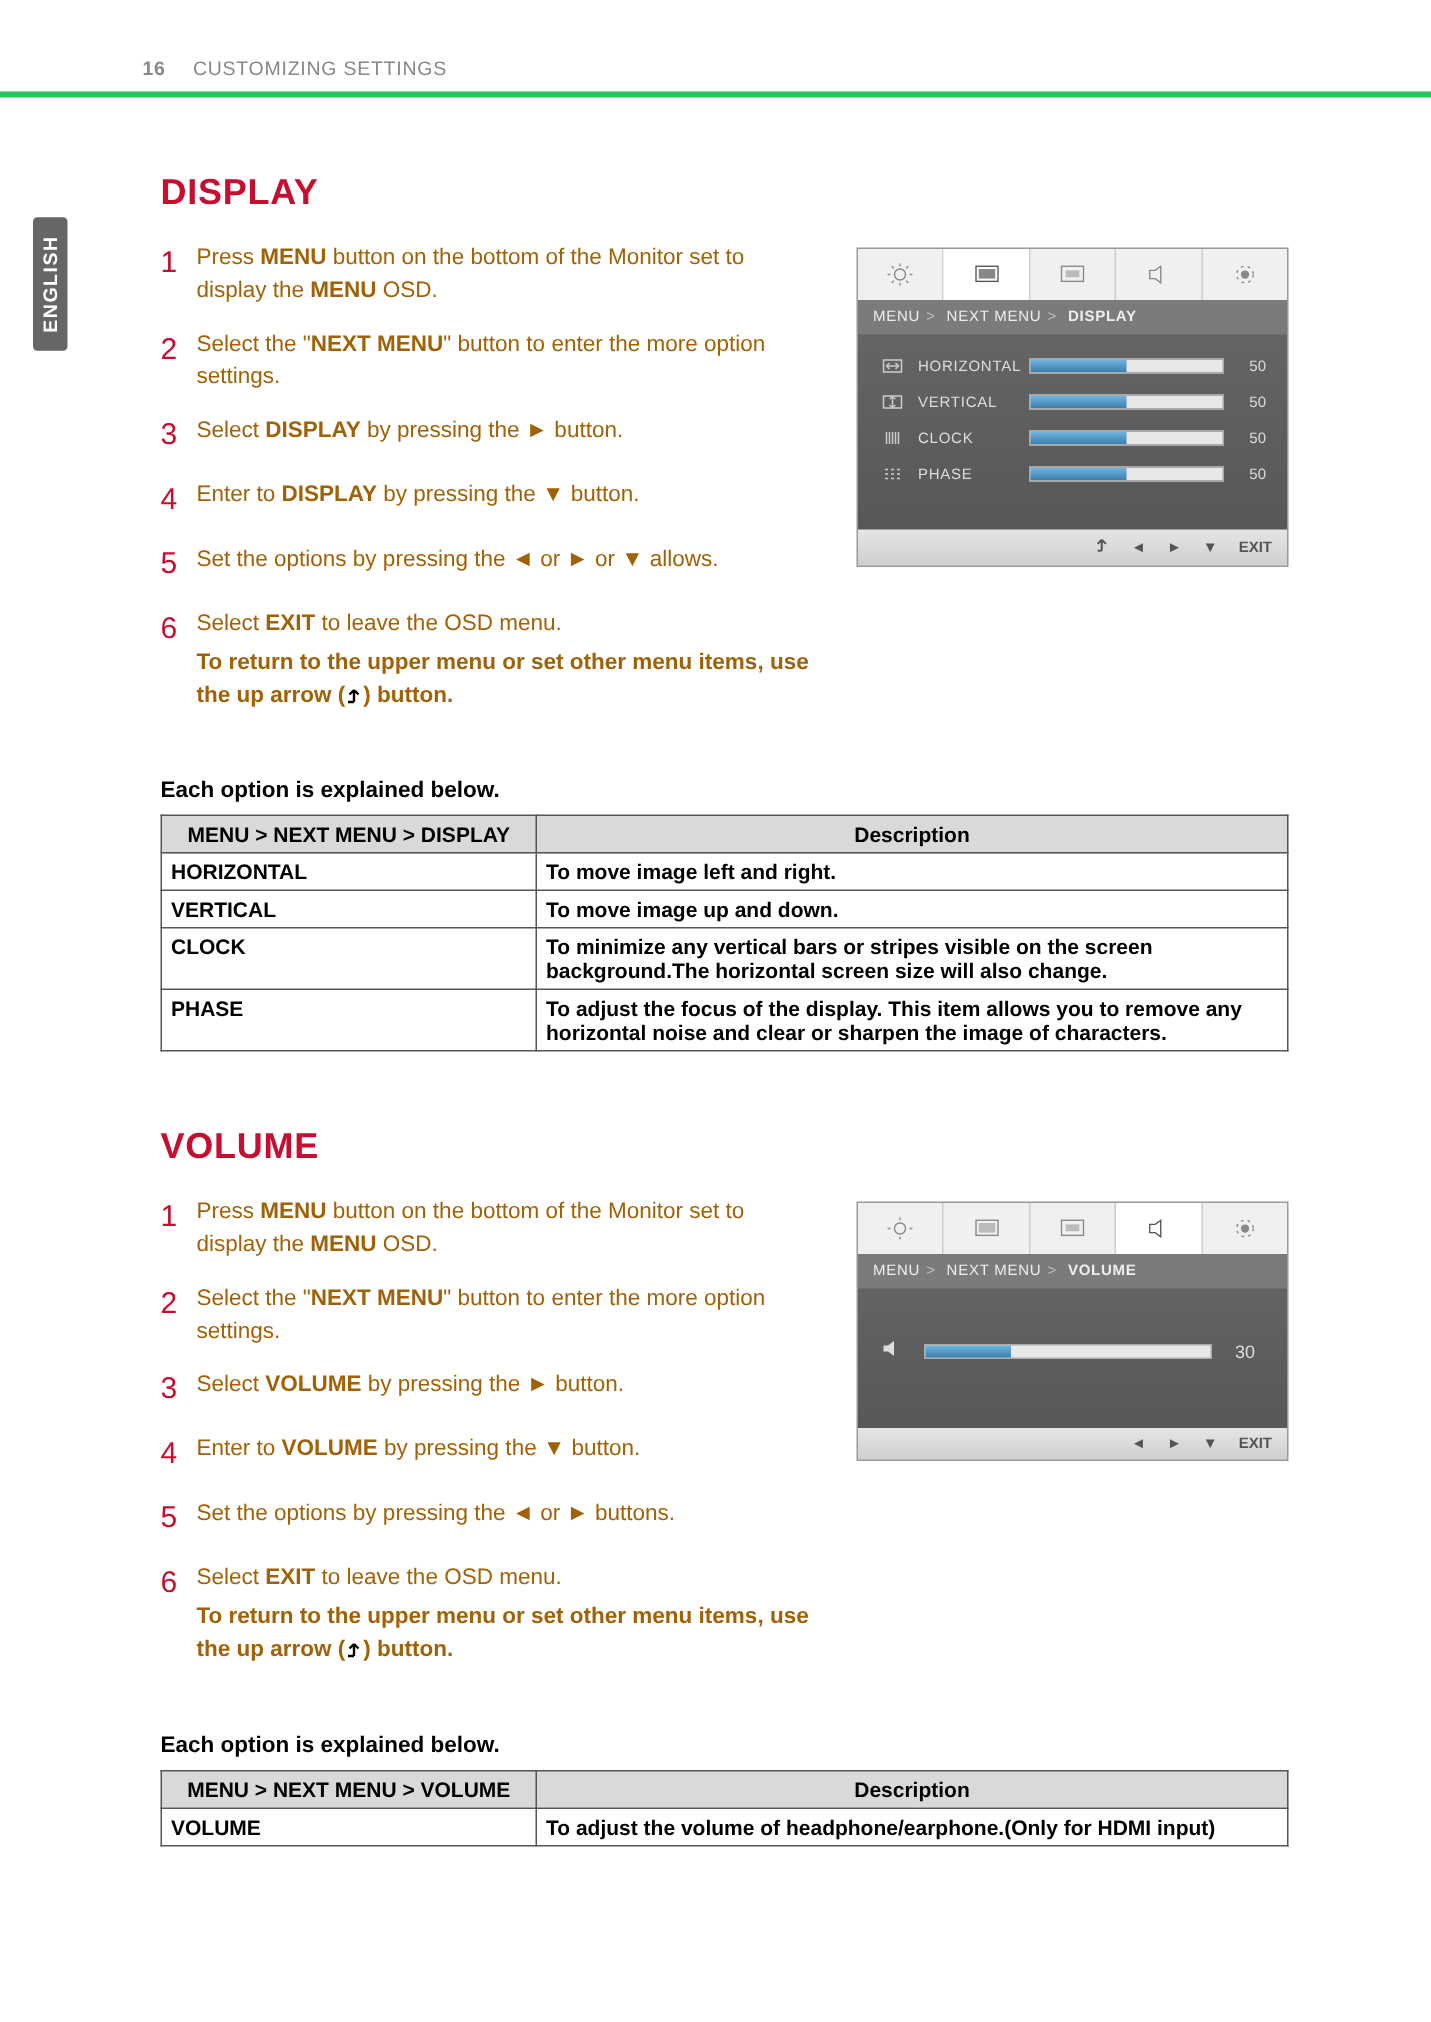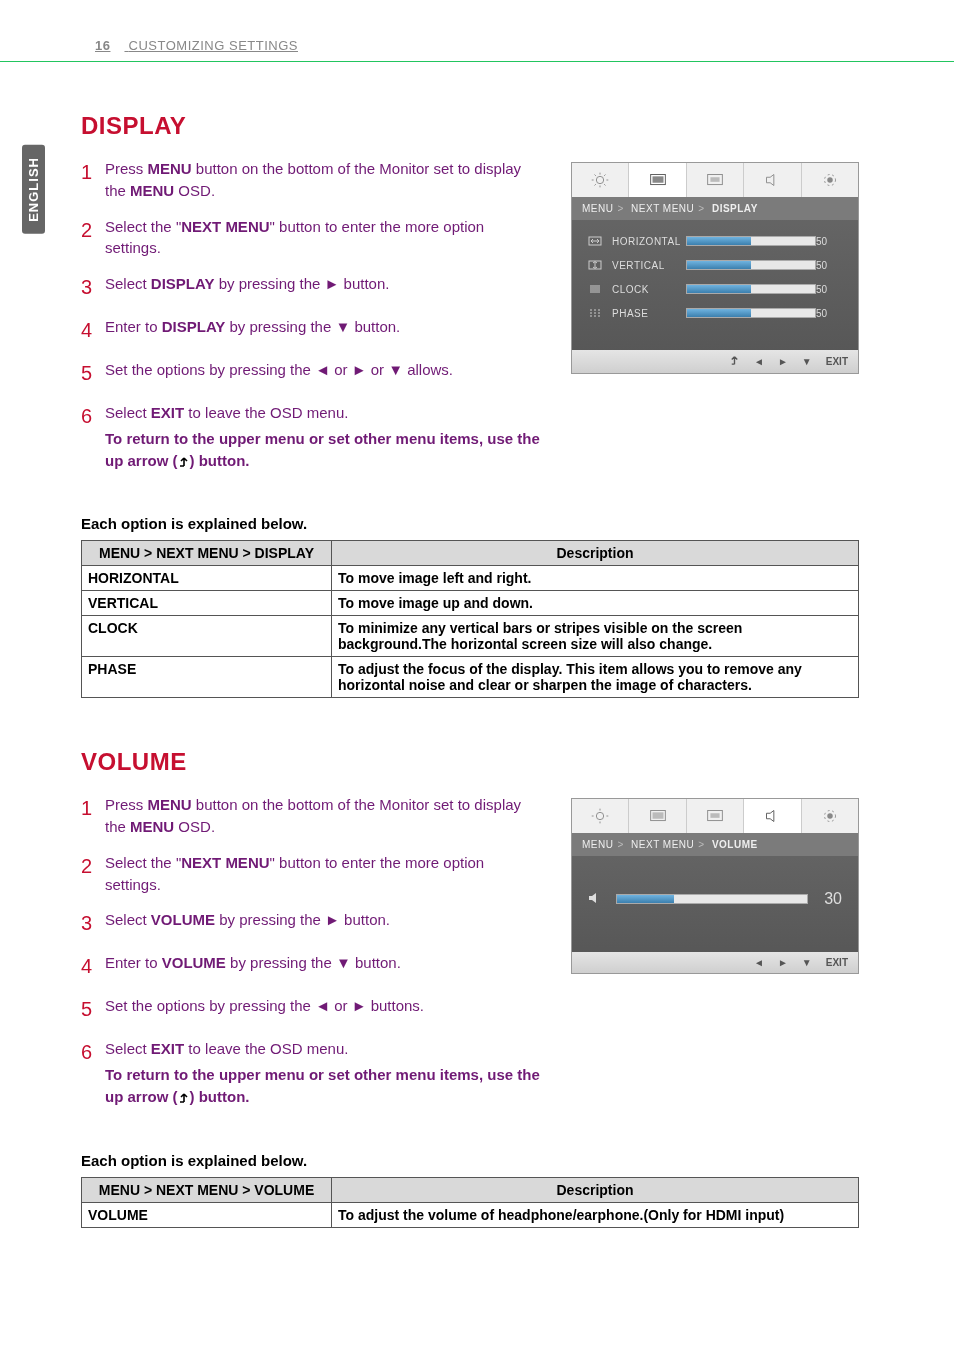--- a/index.html
+++ b/index.html
@@ -7,55 +7,54 @@
     font-family: Arial, Helvetica, sans-serif;
     background: #fff;
     color: #000;
     width: 954px;
     margin: 0 auto;
     position: relative;
     font-size: 14px;
   }
   .page-header {
     padding: 38px 0 8px 95px;
-    border-bottom: 1px solid #22c55e;
+    border-bottom: 4px solid #22c55e;
     color: #888;
     font-size: 13px;
     letter-spacing: 0.5px;
-    text-decoration: underline;
   }
   .page-header .pg { color:#888; margin-right: 14px; font-weight:bold;}
   .lang-tab {
     position: absolute;
     top: 145px;
     left: 22px;
     background: #666;
     color: #fff;
     writing-mode: vertical-lr;
     transform: rotate(180deg);
     font-weight: bold;
     font-size: 13px;
     padding: 12px 4px;
     border-radius: 3px;
     letter-spacing: 1px;
   }
-  .content { padding: 0 95px 40px 81px; }
+  .content { padding: 0 95px 40px 107px; }
   h2.section-title {
     color: #C60F30;
     font-weight: bold;
     font-size: 24px;
     margin: 50px 0 18px 0;
     letter-spacing: 0.5px;
   }
   .two-col { display:flex; gap:28px; align-items:flex-start;}
   .steps { flex:1; }
   ol.steps-list { list-style:none; padding:0; }
   ol.steps-list li { display:flex; margin-bottom:14px; line-height:1.45;}
   ol.steps-list li .num { color:#C60F30; font-size:20px; font-weight:normal; width:24px; flex-shrink:0;}
-  ol.steps-list li .txt { flex:1; color:#701a75; font-size:15px;}
+  ol.steps-list li .txt { flex:1; color:#a16207; font-size:15px;}
   ol.steps-list li .txt .sub { display:block; margin-top:4px;font-weight:bold;}
   strong { font-weight:bold; }
   .intro-below { margin: 30px 0 8px 0; font-size:15px;font-weight:bold;}
   table.opts {
     width:100%;
     border-collapse:collapse;
     font-size:14px;
   }
   table.opts th, table.opts td {
     border:1px solid #555;
@@ -88,27 +87,27 @@
   .osd .tab svg{ width:22px; height:18px;}
   .osd .crumbs { background:#7b7b7b; padding:6px 10px; font-size:10px; letter-spacing:0.5px;}
   .osd .crumbs .sep{ color:#bbb; margin:0 4px;}
   .osd .body { padding:14px 14px 20px 14px; min-height:110px;}
   .osd .row { display:flex; align-items:center; margin-bottom:10px;}
   .osd .row .ric { width:18px; height:14px; margin-right:8px; display:flex; align-items:center; justify-content:center;}
   .osd .row .ric svg{ width:14px; height:12px; stroke:#ccc; fill:none;}
   .osd .row .rlabel { flex:0 0 74px; font-size:10px; color:#ddd; letter-spacing:0.5px;}
   .osd .row .rbar { flex:1; height:10px; background:#e8e8e8; position:relative; border:1px solid #aaa;}
   .osd .row .rbar .fill{ position:absolute; left:0; top:0; bottom:0; background:linear-gradient(#6fb3e0,#3b7fae);}
-  .osd .row .rval{ width:28px; text-align:left; color:#ddd; font-size:10px;}
+  .osd .row .rval{ width:28px; text-align:right; color:#ddd; font-size:10px;}
   .osd .vol-body { padding:34px 16px 44px 16px; }
   .osd .vol-row { display:flex; align-items:center;}
   .osd .vol-row .vic{ width:18px;}
   .osd .vol-row .vbar{ flex:1; height:10px; background:#e8e8e8; margin:0 10px; border:1px solid #aaa; position:relative;}
   .osd .vol-row .vbar .fill{position:absolute;left:0;top:0;bottom:0;background:linear-gradient(#6fb3e0,#3b7fae);}
-  .osd .vol-row .vval{width:24px; text-align:right; font-size:16px; color:#ddd;}
+  .osd .vol-row .vval{width:24px; text-align:center; font-size:12px; color:#ddd;}
   .osd .footer{ background:linear-gradient(#e5e5e5,#cfcfcf); padding:5px 10px; display:flex; justify-content:flex-end; align-items:center; gap:14px; color:#555; font-size:10px;}
   .osd .footer .fbtn{ font-size:10px; color:#555;}
   .up-icon svg{width:12px;height:12px;vertical-align:middle;}
 </style>
 </head>
 <body>
 
 <div class="page-header">
   <span class="pg">16</span>
   <span>CUSTOMIZING SETTINGS</span>

